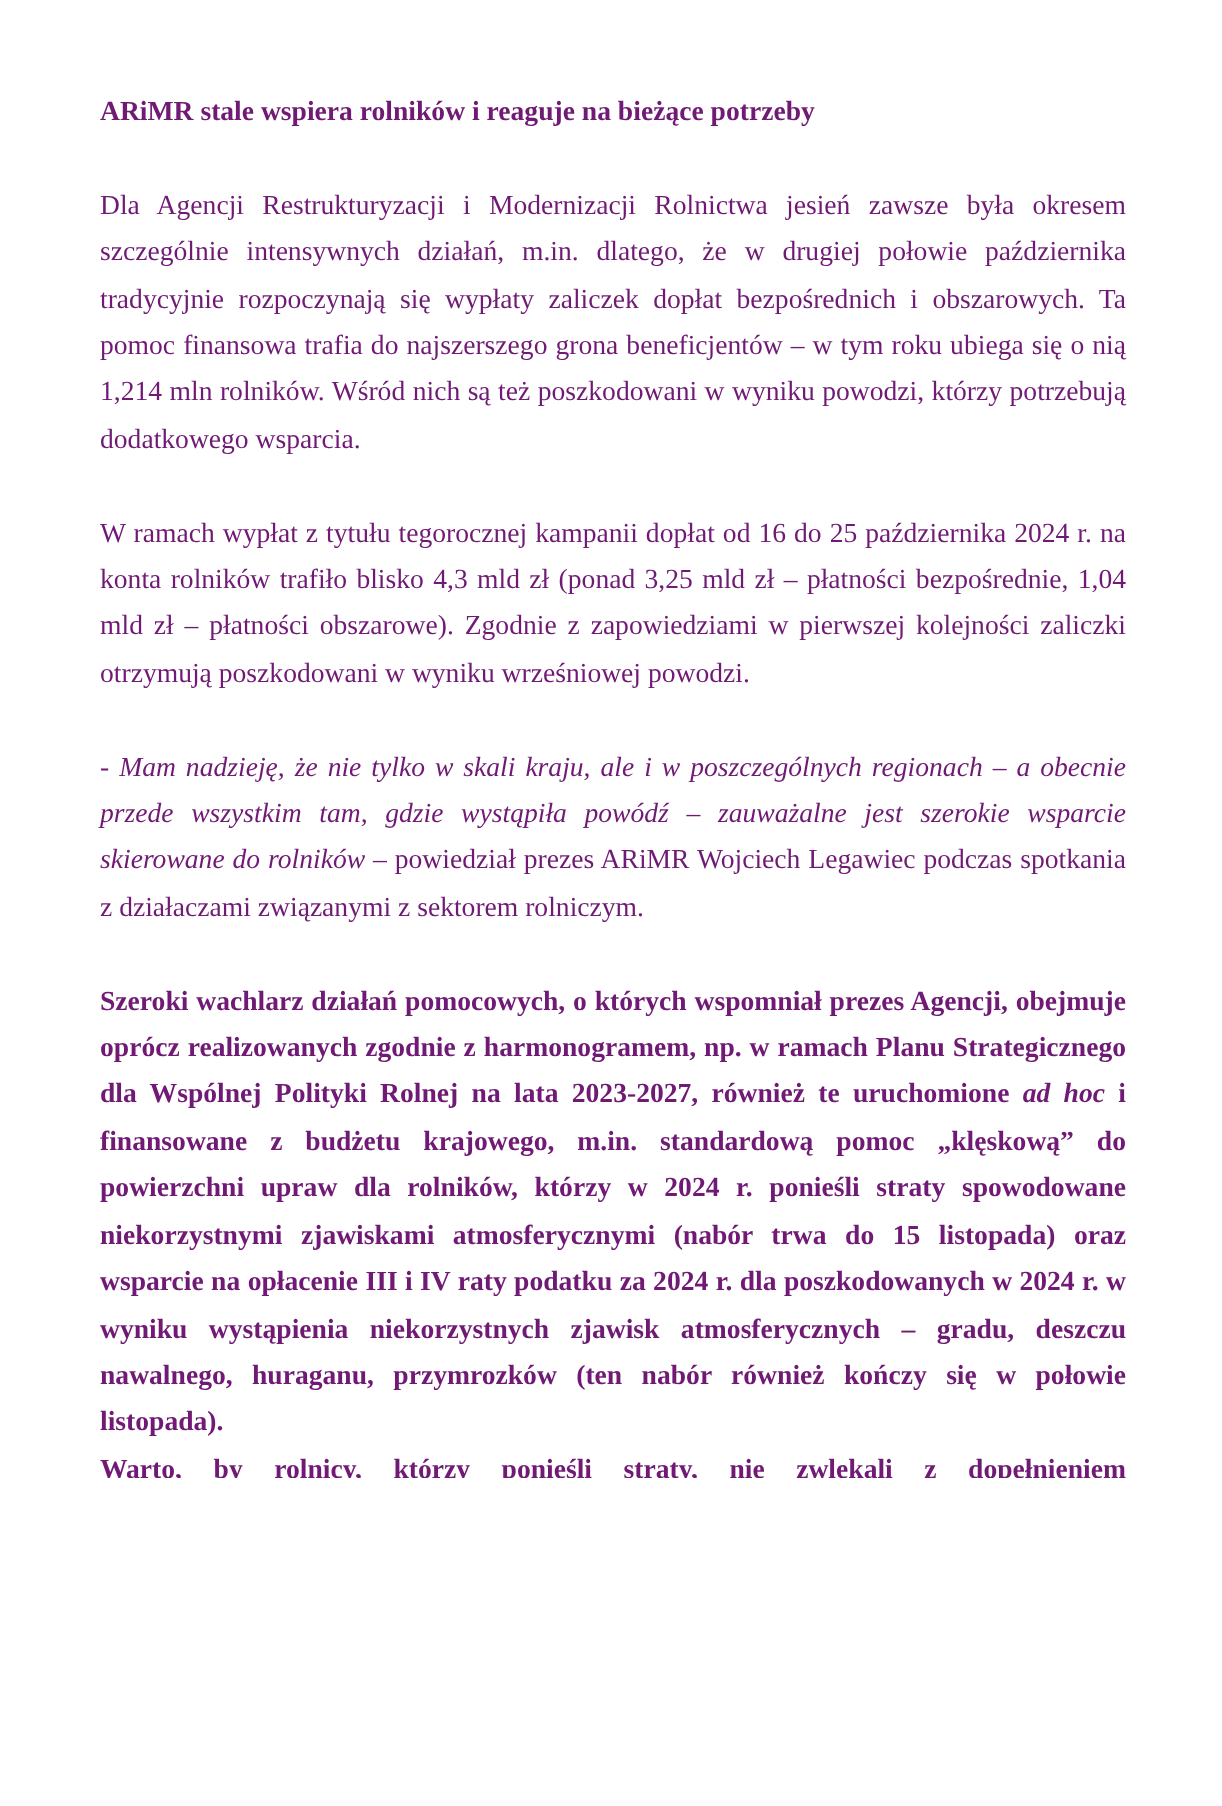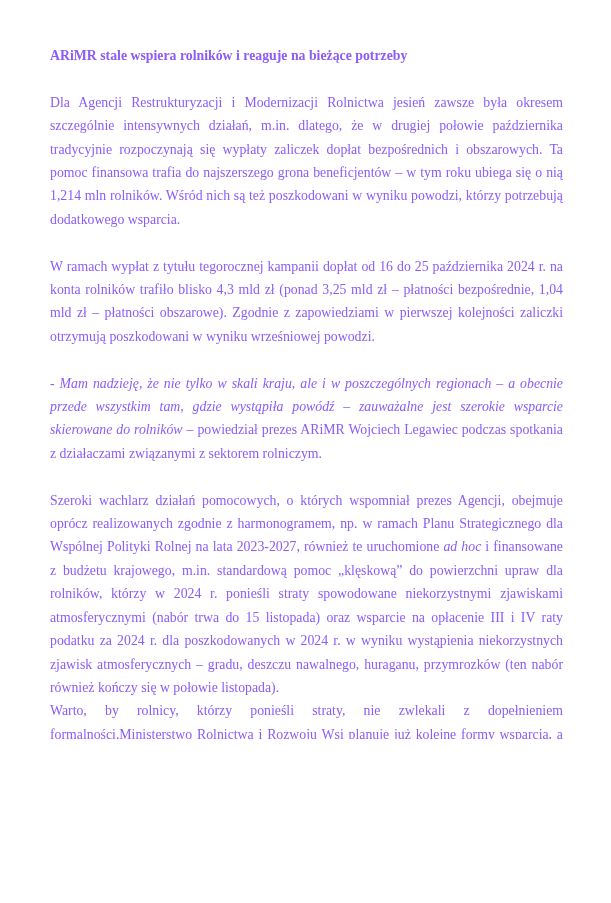--- a/index.html
+++ b/index.html
@@ -10,36 +10,36 @@
   .page {
     position: relative;
     box-sizing: border-box;
     width: 611px;
     height: 739px;
     background: #ffffff;
     padding: 44px 48px 0 50px;
     font-family: "Liberation Serif", "DejaVu Serif", serif;
     font-size: 13.8px;
     line-height: 23.4px;
-    color: #8b5cf6;
+    color: #701a75;
     overflow: hidden;
   }
   .doc-title {
     font-size: 13.8px;
     line-height: 23.4px;
     font-weight: bold;
     margin: 0 0 23.4px 0;
     text-align: left;
   }
   .para {
     margin: 0 0 23.4px 0;
     text-align: justify;
   }
   .para.bold { font-weight: normal; }
-  .para.no-gap-after { margin-bottom: 0; }
+  .para.no-gap-after { margin-bottom: 0; font-weight: bold; }
   .run-italic { font-style: italic; }
   .run-regular { font-style: normal; }
 </style>
 </head>
 <body>
 
 <div class="page">
 
   <h1 class="doc-title">ARiMR stale wspiera rolników i reaguje na bieżące potrzeby</h1>
 

